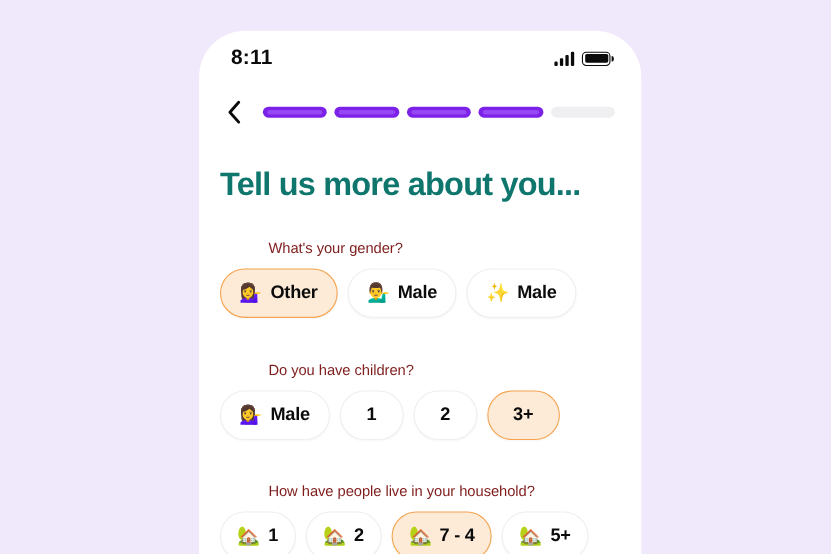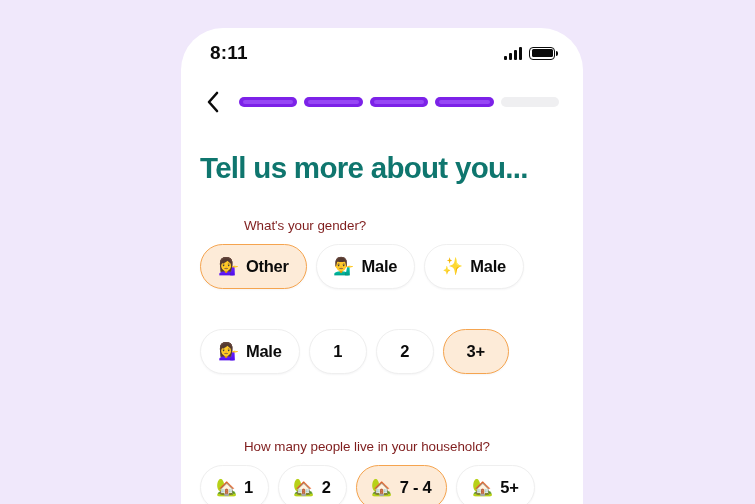--- a/index.html
+++ b/index.html
@@ -265,39 +265,40 @@
         <span>Male</span>
       </div>
       <div class="chip">
         <span class="emo">✨</span>
         <span>Male</span>
       </div>
     </div>
   </div>
 
   <div class="q-group" id="group-children">
+    <div class="q-label">Do you have children?</div>
     <div class="chip-row">
       <div class="chip">
         <span class="emo">💁‍♀️</span>
         <span>Male</span>
       </div>
       <div class="chip chip-num">
         <span>1</span>
       </div>
       <div class="chip chip-num">
         <span>2</span>
       </div>
       <div class="chip chip-num-wide selected">
         <span>3+</span>
       </div>
     </div>
   </div>
 
   <div class="q-group" id="group-household">
-    <div class="q-label">How many people live in your household?</div>
+    <div class="q-label">How have people live in your household?</div>
     <div class="chip-row">
       <div class="chip chip-house">
         <span class="emo">🏡</span>
         <span>1</span>
       </div>
       <div class="chip chip-house">
         <span class="emo">🏡</span>
         <span>2</span>
       </div>
       <div class="chip chip-house selected">

